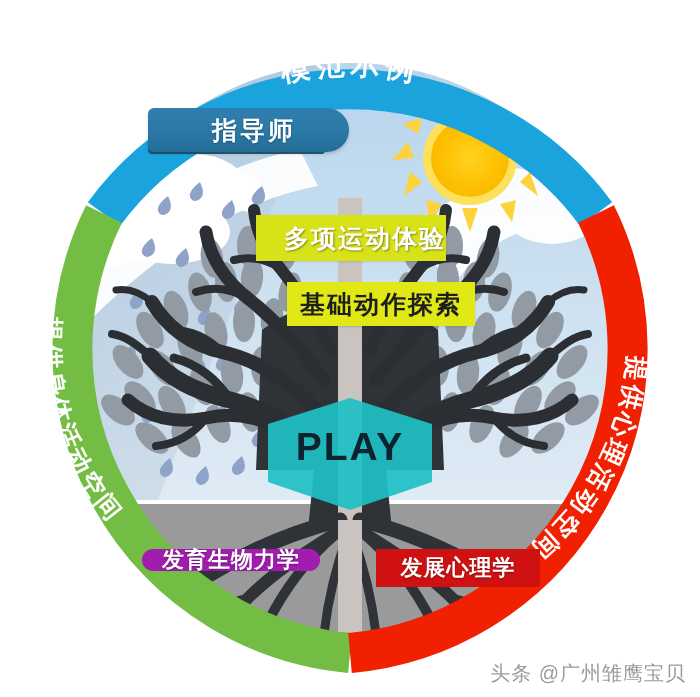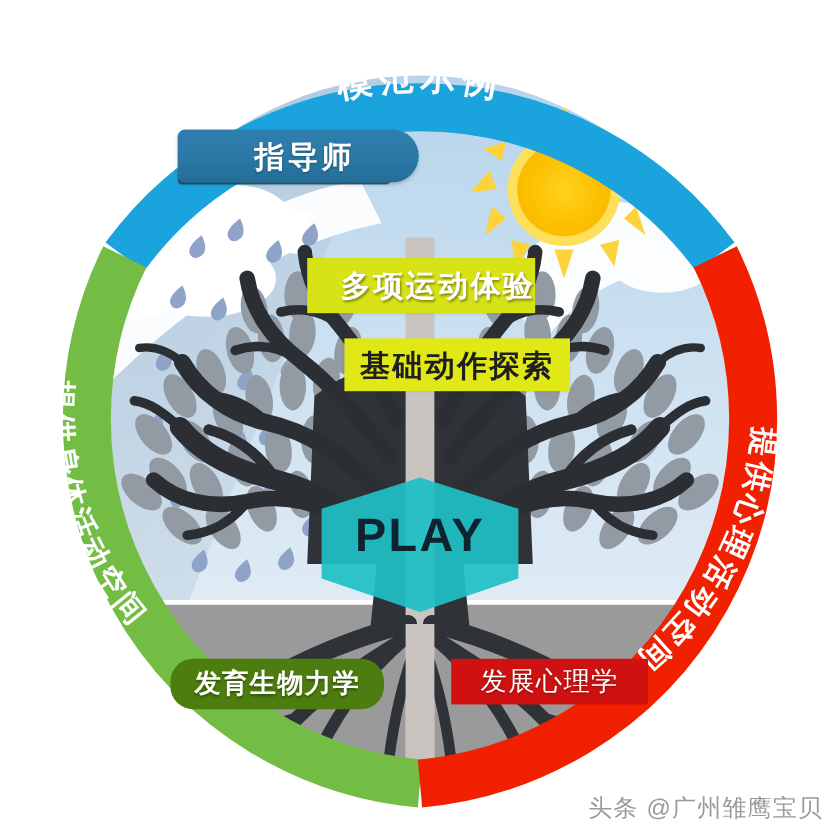--- a/index.html
+++ b/index.html
@@ -56,36 +56,36 @@
   #box-basic span{
     color:#1e1e1e;font-size:25px;font-weight:bold;letter-spacing:2px;
   }
 
   #play-text{
     left:0;top:425px;width:700px;text-align:center;
     color:#0d2430;font-size:39px;letter-spacing:2px;font-weight:700;
   }
 
   #box-bio{
-    left:142px;top:549px;width:178px;height:42px;
-    background:#4d7c0f;
+    left:142px;top:549px;width:178px;height:22px;
+    background:#a21caf;
     display:flex;align-items:center;justify-content:center;border-radius:19px;
   }
   #box-bio span{
     color:#ffffff;font-size:22px;font-weight:bold;letter-spacing:1px;
     text-shadow:0 1px 2px rgba(0,0,0,.35);
   }
 
   #box-psy{
     left:376px;top:549px;width:164px;height:38px;
     background:#cf1111;
     display:flex;align-items:center;justify-content:center;
   }
   #box-psy span{
-    color:#ffffff;font-size:22px;font-weight:normal;letter-spacing:1px;
+    color:#ffffff;font-size:22px;font-weight:bold;letter-spacing:1px;
     text-shadow:0 1px 2px rgba(0,0,0,.35);
   }
 
   #watermark{
     left:0;top:660px;width:686px;text-align:right;
     color:#9a9a9a;font-size:20px;letter-spacing:1px;
   }
 
   
   .arc-txt{

